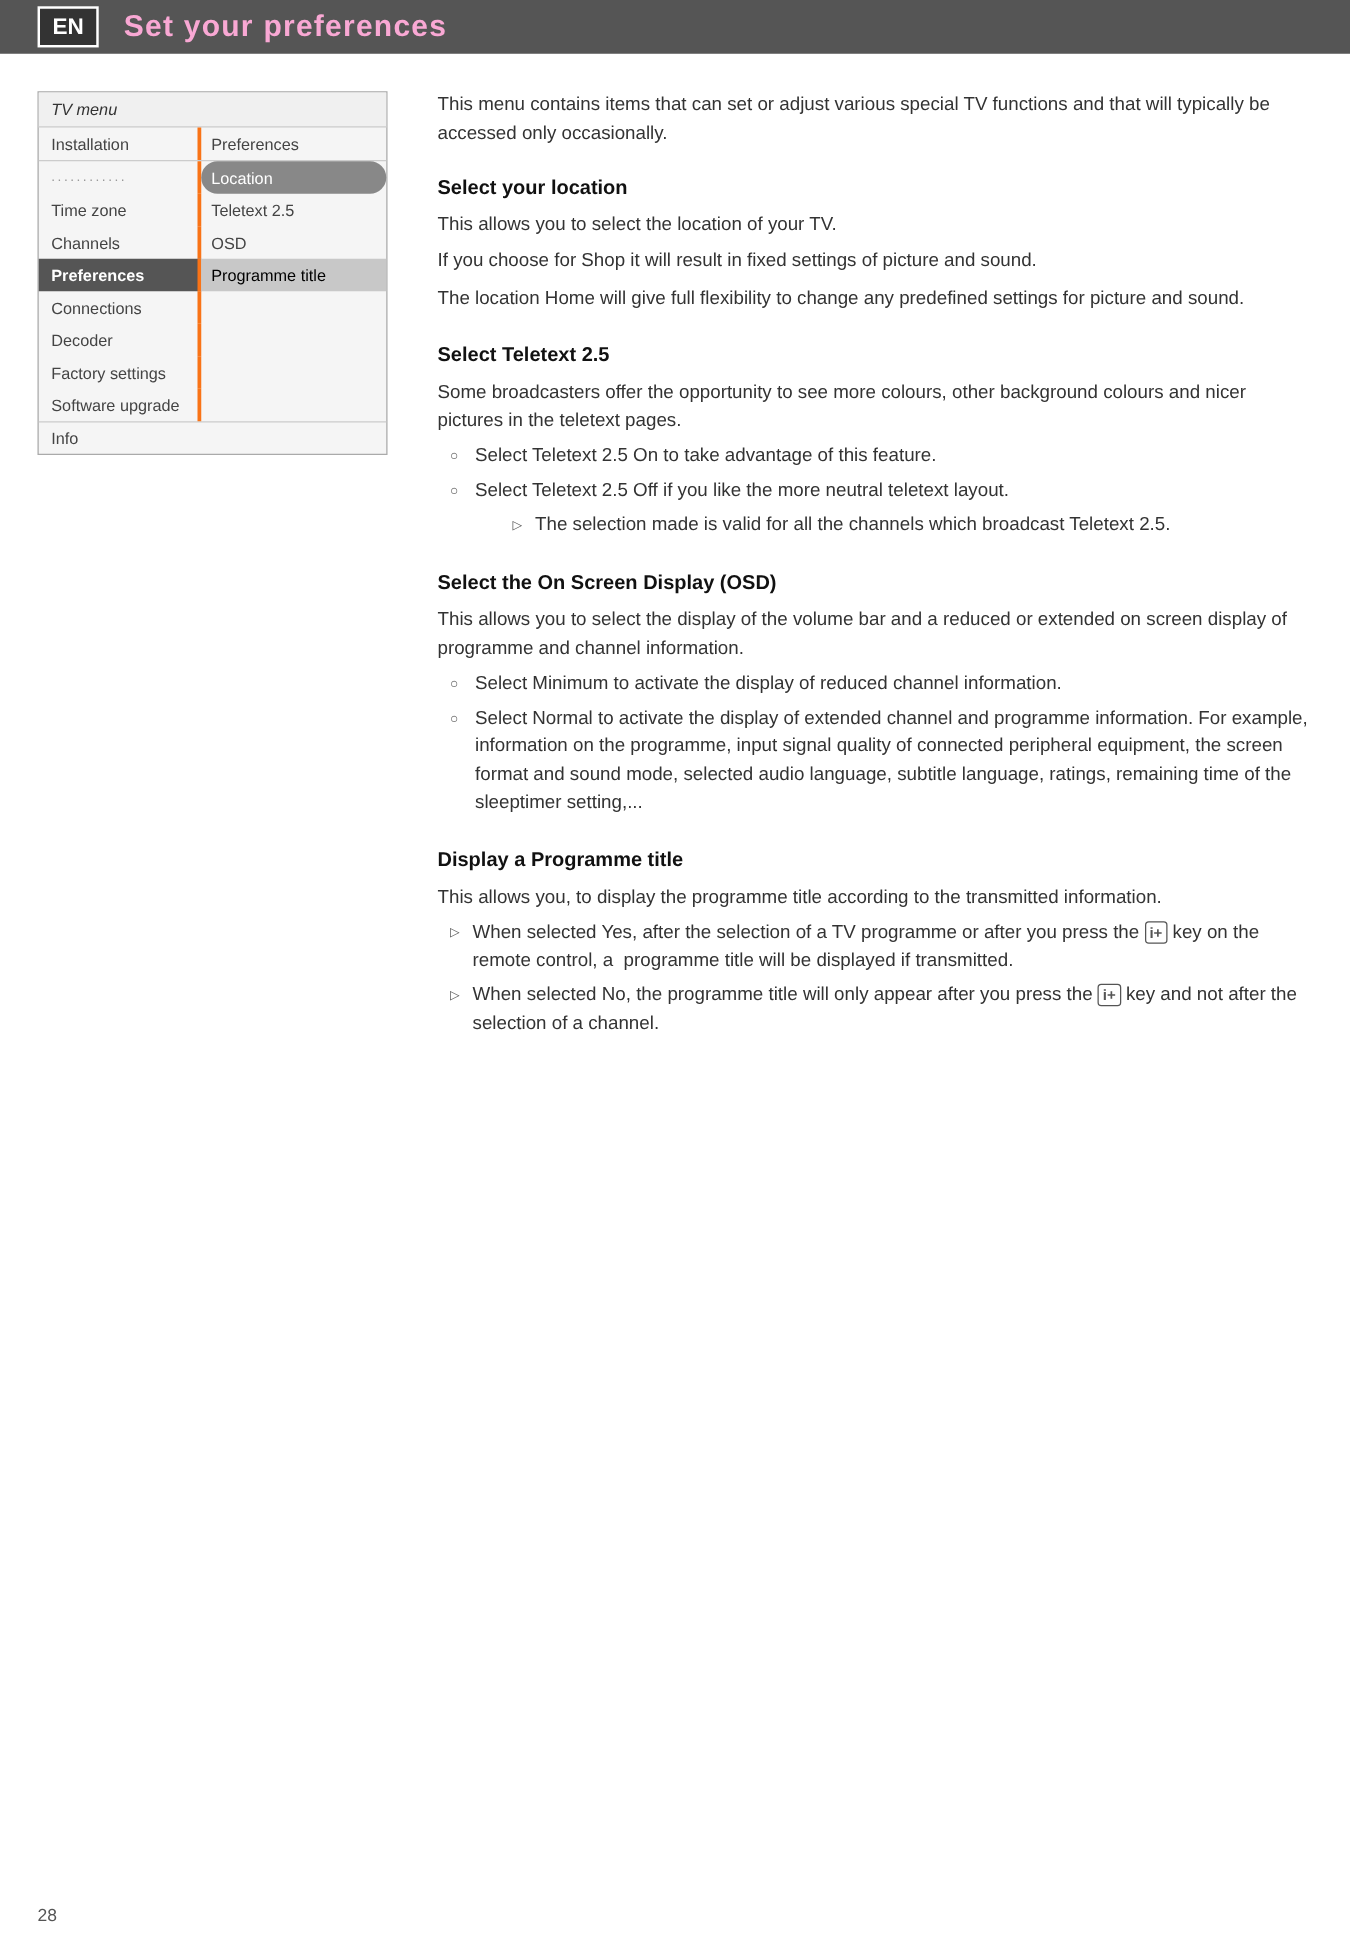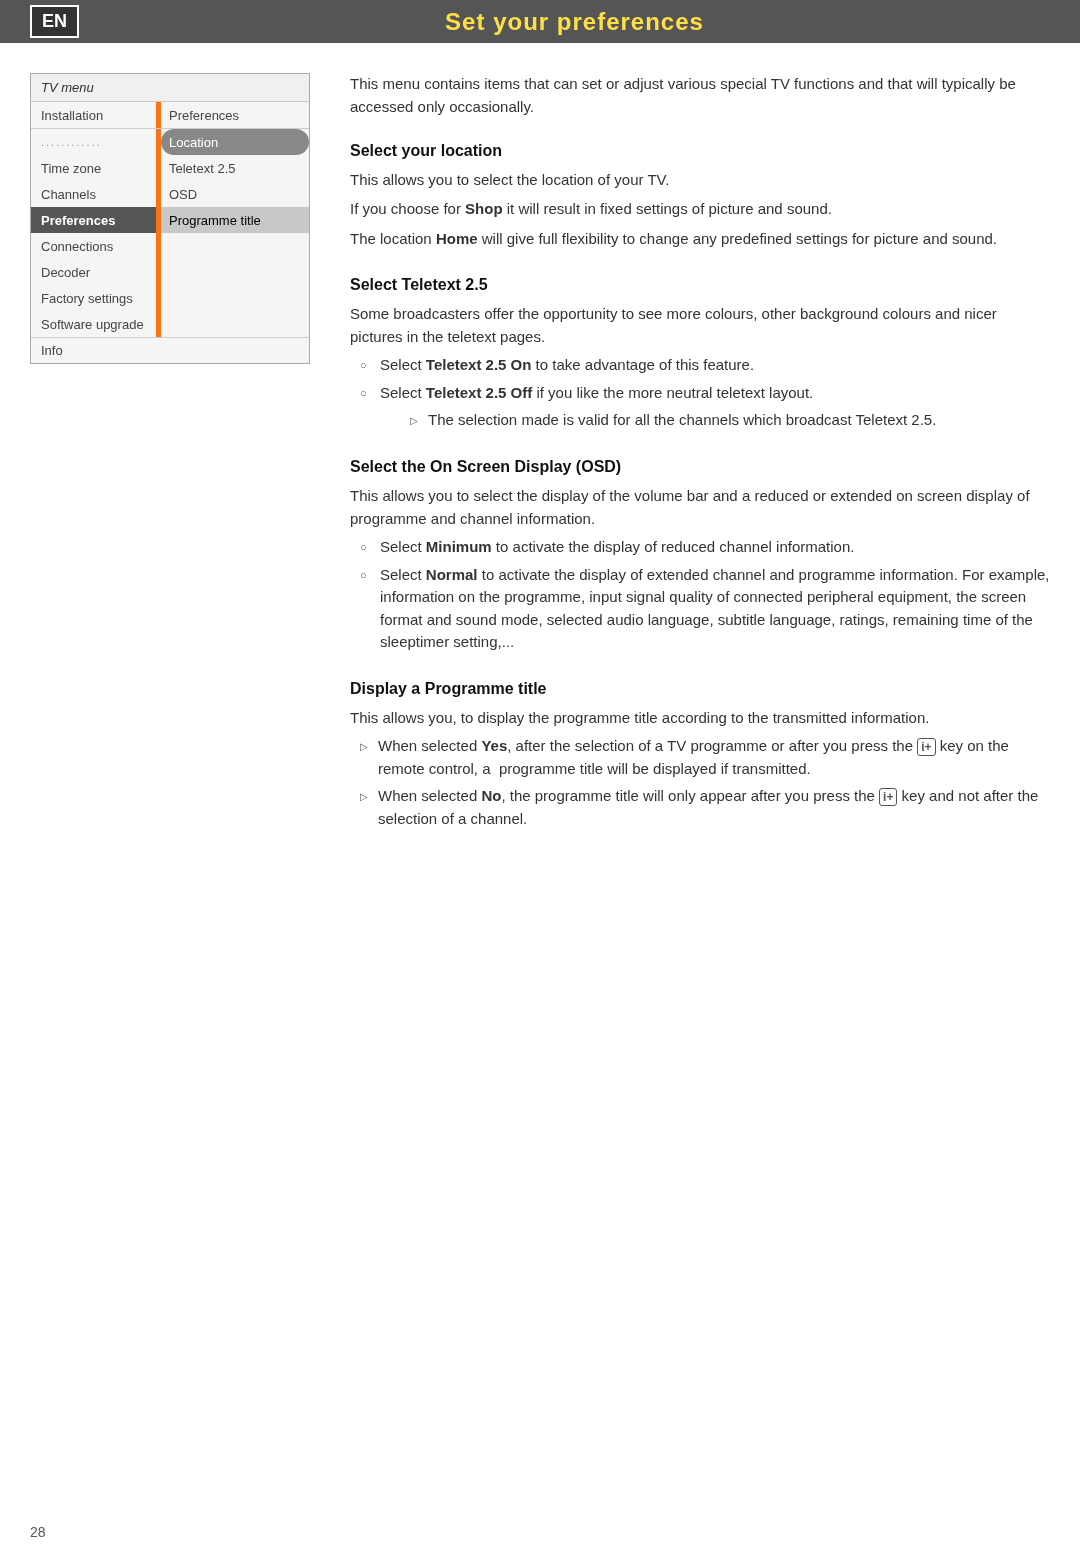--- a/index.html
+++ b/index.html
@@ -25,25 +25,24 @@
     .header-en-badge {
       background: #333;
       color: #fff;
       font-size: 18px;
       font-weight: bold;
       padding: 4px 10px;
       margin-right: 20px;
       border: 2px solid #fff;
     }
     .header-title {
-      color: #fde047;
+      color: #f9a8d4;
       font-size: 24px;
       font-weight: bold;
       flex: 1;
-      text-align: center;
       letter-spacing: 1px;
     }
 
     
     .main-content {
       display: flex;
       padding: 30px 30px 30px 30px;
       gap: 30px;
       height: calc(1560px - 60px - 50px);
     }
@@ -68,21 +67,21 @@
     .tv-menu-row {
       display: flex;
       align-items: stretch;
       min-height: 26px;
     }
     .tv-menu-left {
       width: 130px;
       padding: 4px 10px;
       font-size: 13px;
       color: #444;
-      border-right: 5px solid #f97316;
+      border-right: 3px solid #f97316;
       display: flex;
       align-items: center;
     }
     .tv-menu-right {
       flex: 1;
       padding: 4px 8px;
       font-size: 13px;
       color: #444;
       display: flex;
       align-items: center;
@@ -167,21 +166,21 @@
       color: #555;
     }
     .note-box {
       background: #e8e8e8;
       padding: 10px 14px;
       font-size: 14px;
       line-height: 1.5;
       color: #333;
       margin: 8px 0;
     }
-    .bold { font-weight: bold; }
+    .bold { font-weight: normal; }
 
     
     .info-icon {
       display: inline-block;
       border: 1.5px solid #555;
       border-radius: 3px;
       padding: 0 3px;
       font-size: 12px;
       font-weight: bold;
       color: #555;

